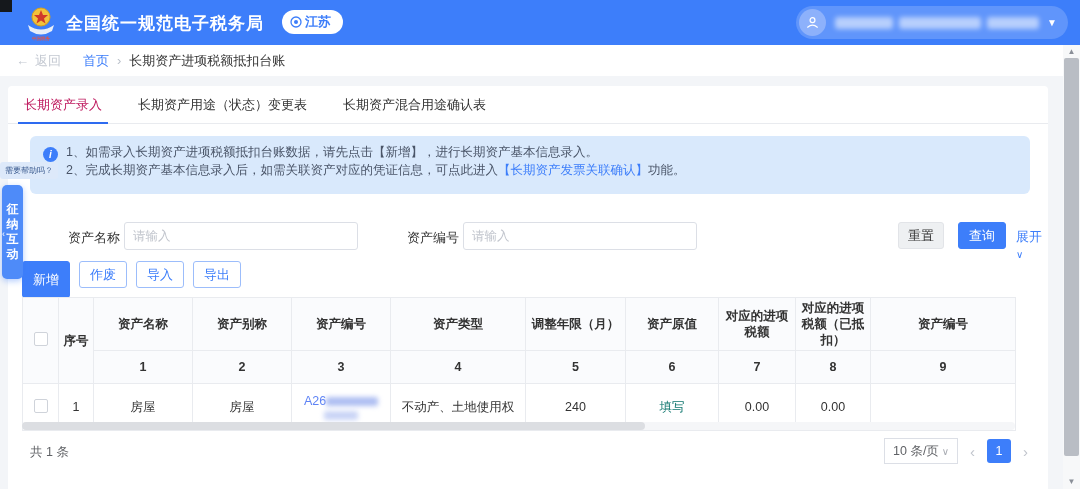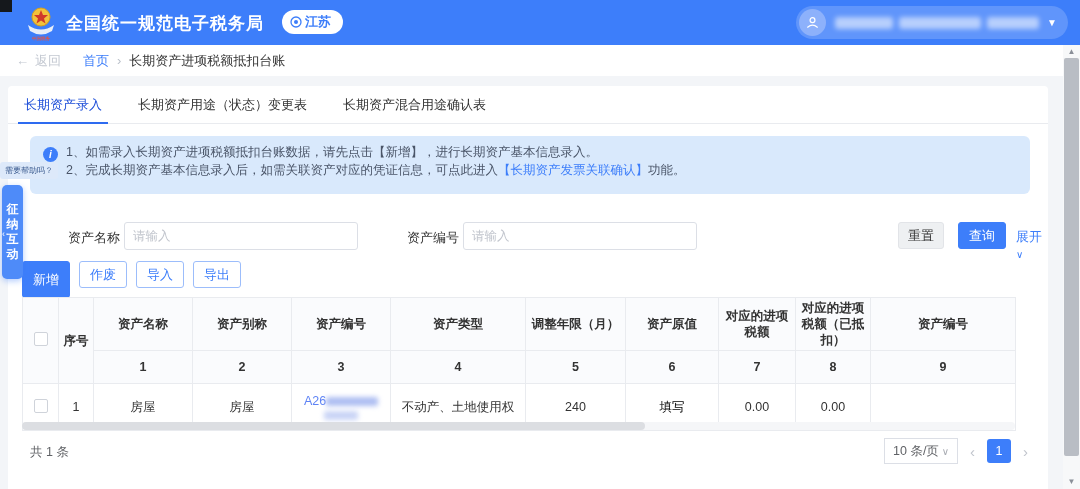--- a/index.html
+++ b/index.html
@@ -25,21 +25,21 @@
   .crumb-back { color:#c3c8d1; display:flex; align-items:center; gap:6px; margin-left:16px; }
   .crumb-home { color:#3d7efa; margin-left:22px; }
   .crumb-sep { color:#b9bfc9; margin:0 8px; }
   .crumb-cur { color:#333; }
 
   
   .card { position:absolute; left:8px; top:86px; width:1040px; height:403px; background:#fff; border-radius:4px 4px 0 0; }
 
   .tabs { position:absolute; left:0; top:0; width:100%; height:38px; border-bottom:1px solid #e9ebef; display:flex; align-items:center; padding-left:16px; gap:36px; }
   .tab { font-size:13px; color:#333; height:38px; line-height:38px; cursor:pointer; position:relative; }
-  .tab.active { color:#1d4ed8; }
+  .tab.active { color:#be185d; }
   .tab.active::after { content:""; position:absolute; left:-6px; right:-6px; bottom:0; height:2px; background:#2e6bf0; }
 
   .notice { position:absolute; left:22px; top:50px; width:1000px; height:58px; background:#d9e9fc; border-radius:6px; padding:9px 14px 9px 36px; color:#4a5568; font-size:12.5px; line-height:14px; }
   .notice p { line-height:14px; margin-bottom:4px; white-space:nowrap; }
   .info-ic { position:absolute; left:13px; top:11px; width:15px; height:15px; border-radius:50%; background:#3d7efa; color:#fff; font-size:10px; font-weight:bold; text-align:center; line-height:15px; font-style:italic; }
   .blue-link { color:#3d7efa; text-decoration:none; }
 
   .search-row { position:absolute; left:0; top:136px; width:100%; height:28px; }
   .fld-label { position:absolute; top:7px; font-size:13px; color:#333; }
   .fld-input { position:absolute; top:0; height:28px; border:1px solid #dcdfe6; border-radius:3px; font-size:12.5px; color:#333; padding:0 8px; outline:none; font-family:inherit; }
@@ -58,21 +58,21 @@
   .tbl-wrap { position:absolute; left:14px; top:211px; width:993px; }
   table { border-collapse:collapse; table-layout:fixed; width:993px; font-size:12.5px; color:#333; }
   th, td { border:1px solid #e9ebef; text-align:center; vertical-align:middle; padding:2px 4px; overflow:hidden; }
   thead th { background:#fafbfd; font-weight:bold; line-height:16px; }
   tr.hdr-label th { height:43px; }
   tr.hdr-num th { height:33px; }
   tr.data-row td { height:47px; background:#fff; }
   .code-cell { color:#5e83f5; line-height:15px; }
   .code-blur { display:inline-block; width:52px; height:9px; background:#aebef2; border-radius:2px; filter:blur(2.5px); vertical-align:middle; }
   .code-blur2 { display:block; width:34px; height:9px; background:#c9d4f6; border-radius:2px; filter:blur(2.5px); margin:2px auto 0; }
-  .fill-link { color:#000000; cursor:pointer;margin-top:39px; }
+  .fill-link { color:#0f766e; cursor:pointer;margin-top:39px; }
   .cb { width:14px; height:14px; border:1px solid #cfd3da; border-radius:2px; background:#fff; display:inline-block; cursor:pointer; }
 
   .hscroll { position:absolute; left:14px; top:336px; width:993px; height:8px; background:#f5f6f8; border-radius:4px; }
   .hscroll-thumb { position:absolute; left:0; top:0; width:623px; height:8px; background:#dcdee2; border-radius:4px; }
 
   
   .total { position:absolute; left:22px; top:358px; font-size:12.5px; color:#606266; }
   .pager { position:absolute; right:20px; top:352px; display:flex; align-items:center; gap:12px; }
   .psize { width:74px; height:26px; border:1px solid #dcdfe6; border-radius:0; font-size:12.5px; color:#606266; display:flex; align-items:center; justify-content:space-between; padding:0 8px; cursor:pointer; background:#fff; }
   .psize .chev { color:#a8abb2; font-size:10px; }

